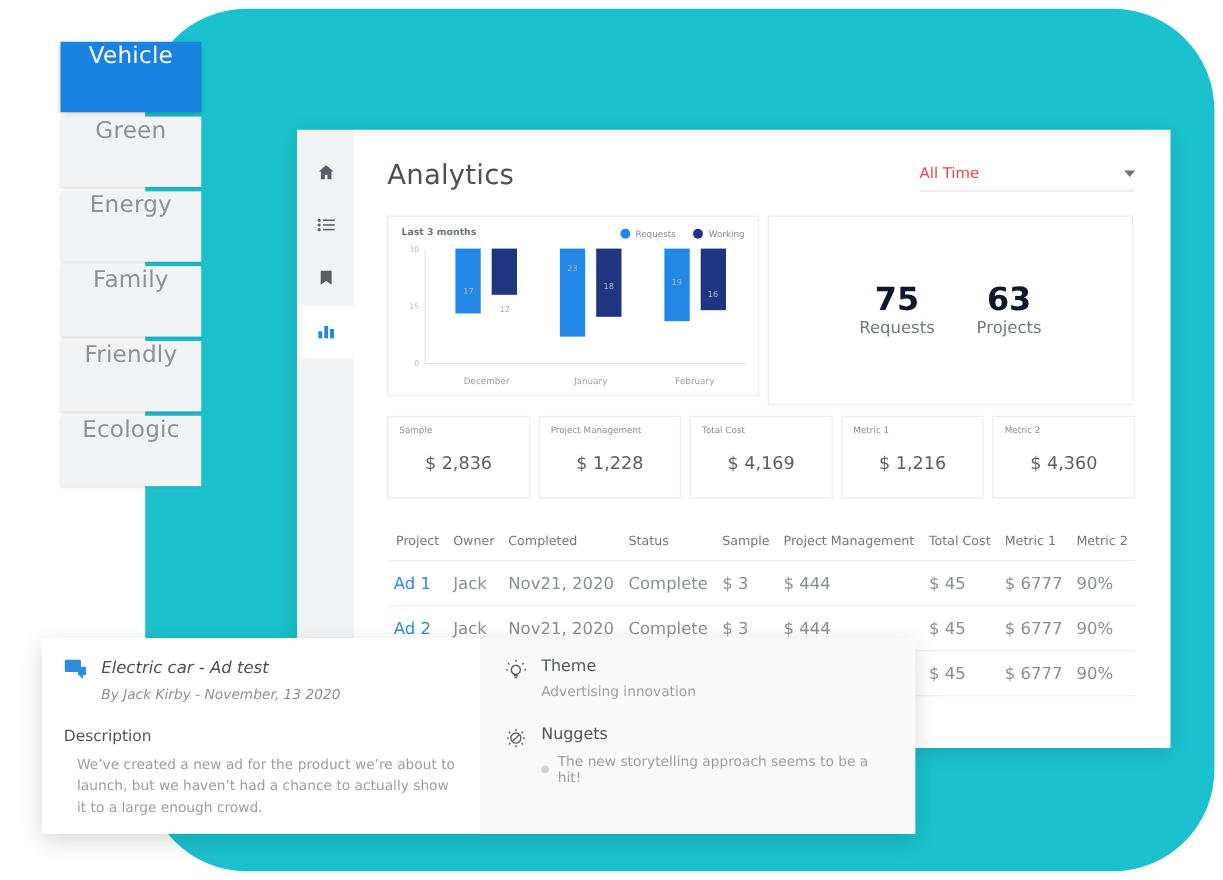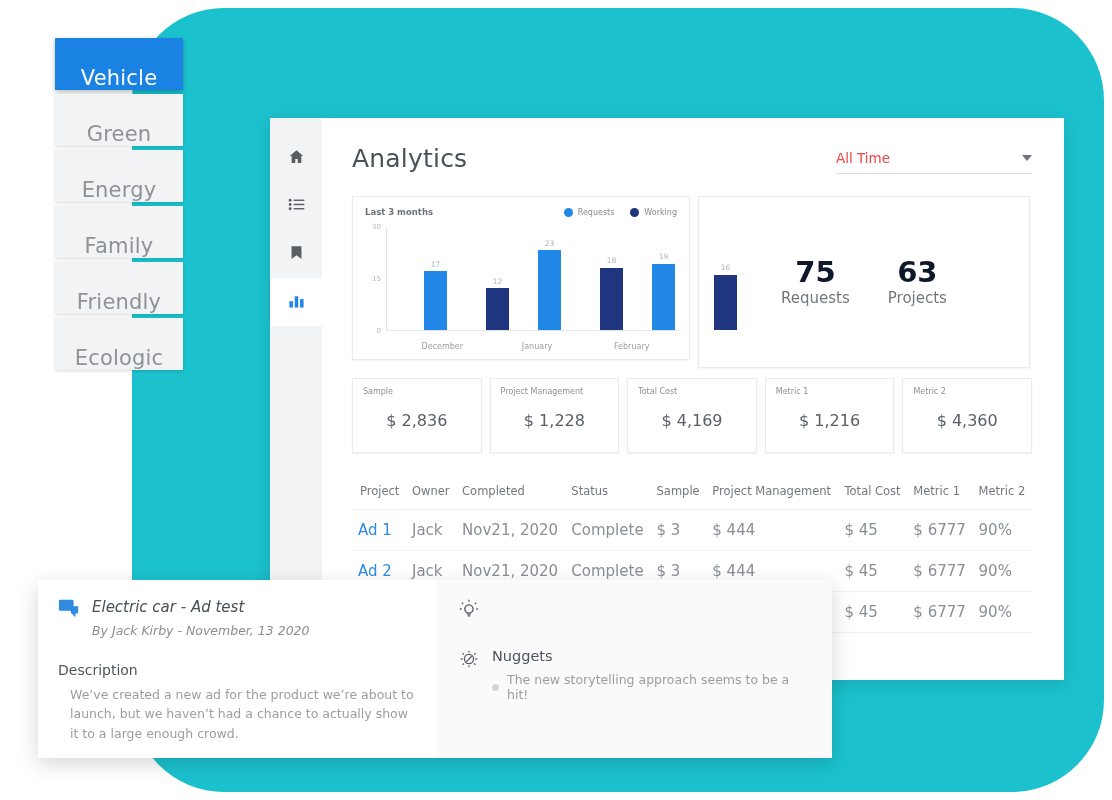--- a/index.html
+++ b/index.html
@@ -15,22 +15,22 @@
   .teal-panel {
     position: absolute; left: 132px; top: 8px;
     width: 972px; height: 784px;
     background: #1BC2CE;
     border-radius: 92px 92px 92px 92px;
   }
 
   
   .tabs { position: absolute; left: 55px; top: 38px; width: 128px; z-index: 30; }
   .tab {
-    height: 52px; margin-bottom: 4px;
-    display: flex; align-items: flex-end; justify-content: center;
+    height: 64px; margin-bottom: 4px;
+    display: flex; align-items: flex-start; justify-content: center;
     font-size: 21px; color: #8d9298; letter-spacing: .2px;
     background: #f2f3f4;
     box-shadow: 0 1px 3px rgba(0,0,0,.16);
     cursor: pointer;
   }
   .tab.active { background: #1A82E2; color: #ffffff; box-shadow: 0 2px 5px rgba(0,0,0,.28); }
 
   
   .app-window {
     position: absolute; left: 270px; top: 118px;
@@ -66,21 +66,21 @@
   .legend-item { display: flex; align-items: center; gap: 5px; font-size: 8px; color: #85898e; }
   .dot { width: 9px; height: 9px; border-radius: 50%; display: inline-block; }
 
   .plot { position: relative; margin-top: 10px; height: 128px; }
   .y-axis { position: absolute; left: 0; top: 0; width: 20px; height: 104px; }
   .y-tick { position: absolute; right: 4px; font-size: 7px; color: #b6babd; transform: translateY(-50%); }
   .axis-v { position: absolute; left: 21px; top: 0; width: 1px; height: 104px; background: #e2e4e6; }
   .axis-h { position: absolute; left: 21px; bottom: 24px; width: 292px; height: 1px; background: #e2e4e6; }
   .bars { position: absolute; left: 30px; bottom: 25px; width: 284px; height: 104px; display: flex; align-items: flex-end; }
   .group { flex: 1; display: flex; align-items: flex-end; justify-content: center; gap: 10px; height: 100%; }
-  .bar-wrap { position: relative; width: 23px; display: flex; flex-direction: column; justify-content: flex-end; height: 100%; margin-left: 29px; }
+  .bar-wrap { position: relative; width: 23px; display: flex; flex-direction: column; height: 100%; }
   .bar { width: 23px; }
   .bar-val { position: absolute; left: 0; width: 23px; text-align: center; font-size: 7.5px; color: #aeb2b6; }
   .x-labels { position: absolute; left: 30px; bottom: 4px; width: 284px; display: flex; }
   .x-label { flex: 1; text-align: center; font-size: 8px; color: #9a9ea2; }
 
   .kpi-card { width: 332px; height: 172px; display: flex; align-items: center; justify-content: center; gap: 38px; }
   .kpi { text-align: center; }
   .kpi-num { font-size: 29px; color: #0f172a; font-weight: bold; line-height: 1.05; }
   .kpi-lbl { font-size: 15px; color: #72777c; margin-top: 2px; }
 
@@ -379,20 +379,24 @@
 
     <div class="ov-right">
       <div class="ov-block">
         <span>
           <svg width="22" height="22" viewBox="0 0 24 24" fill="none" stroke="#585e64" stroke-width="1.4">
             <path d="M12 16.5a4.5 4.5 0 1 0-3-7.9 4.5 4.5 0 0 0 3 7.9z"></path>
             <path d="M10 17.5h4M10.5 19.5h3"></path>
             <path d="M12 2v2M4.2 5.2l1.4 1.4M19.8 5.2l-1.4 1.4M2 12h2M20 12h2"></path>
           </svg>
         </span>
+        <div>
+          <div class="ov-b-title">Theme</div>
+          <div class="ov-b-text">Advertising innovation</div>
+        </div>
       </div>
 
       <div class="ov-block">
         <span>
           <svg width="22" height="22" viewBox="0 0 24 24" fill="none" stroke="#585e64" stroke-width="1.4">
             <circle cx="12" cy="12" r="5"></circle>
             <path d="M9 15 15 9"></path>
             <path d="M12 3v2M4.9 5.6l1.5 1.5M19.1 5.6l-1.5 1.5M3 12h2M19 12h2M4.9 18.4l1.5-1.5M19.1 18.4l-1.5-1.5M12 19v2"></path>
           </svg>
         </span>

